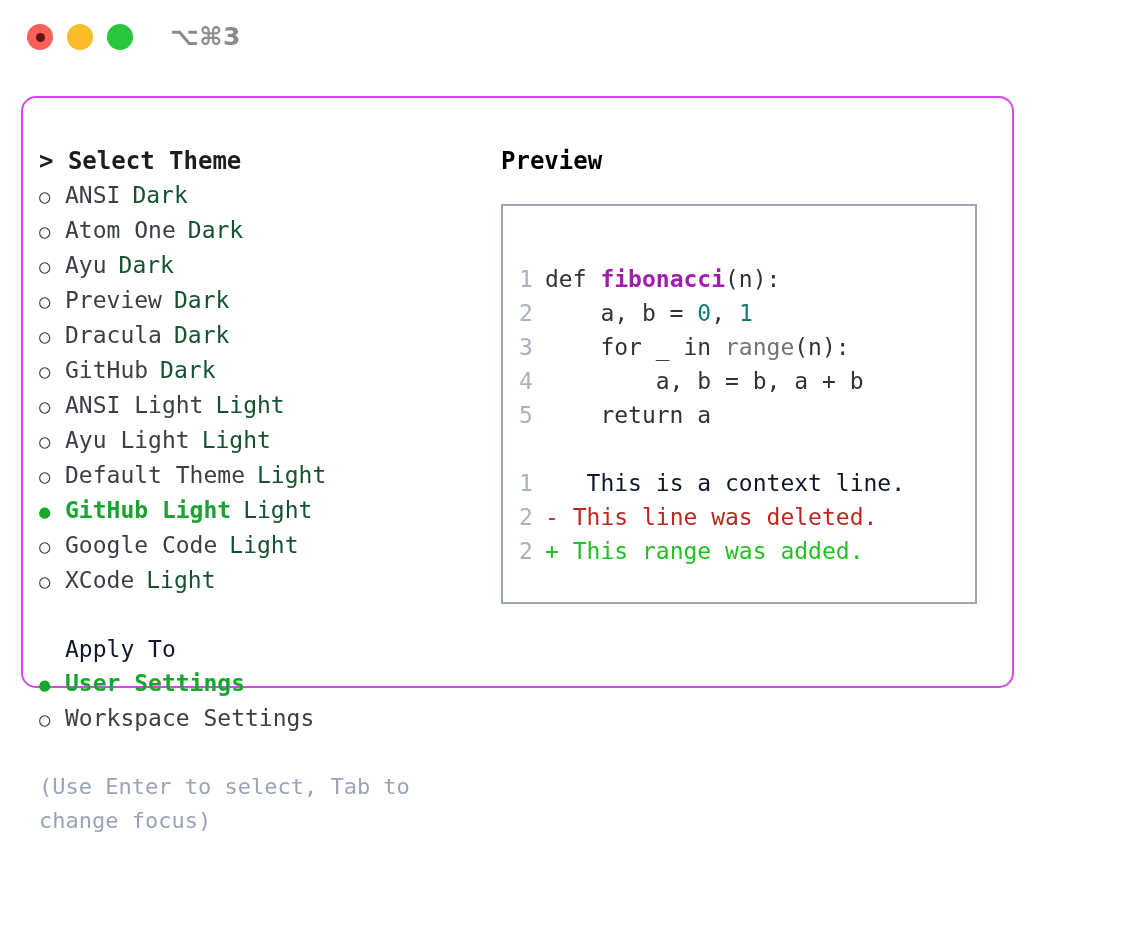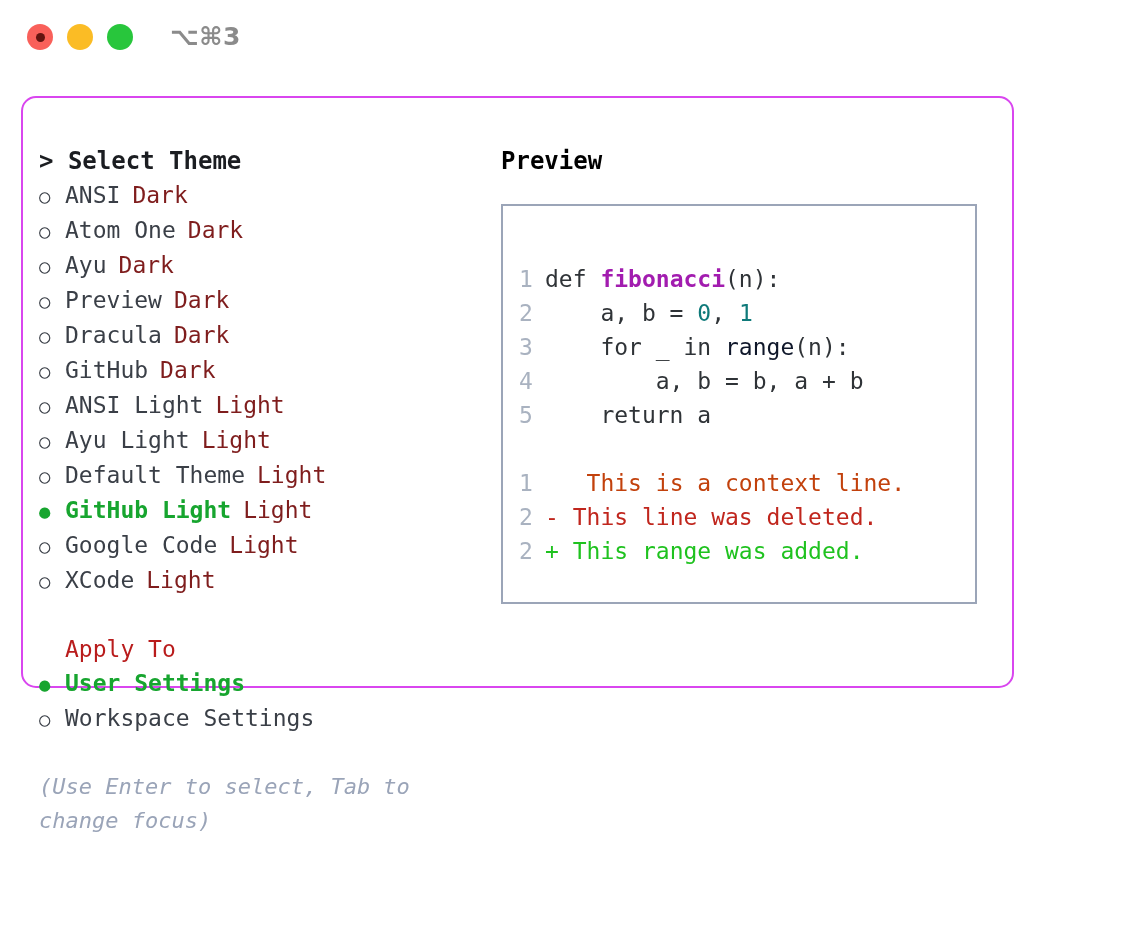--- a/index.html
+++ b/index.html
@@ -122,41 +122,40 @@
     font-size: 19px;
     line-height: 34px;
   }
   .opt-marker.sel { color: #17a52f; }
   .opt-label {
     color: #3a3f47;
     text-align: right;
   }
   .opt-row.selected .opt-label { color: #17a52f; font-weight: bold; }
   .opt-badge {
-    color: #7f1d1d;
+    color: #14532d;
     padding-left: 12px;
     text-align: right;
   }
 
   .subsection {
     font-size: 23px;
-    color: #b91c1c;
+    color: #0f172a;
     line-height: 34px;
     padding-left: 26px;
     white-space: pre;
   }
   .spacer-row { height: 34px; }
 
   .hint {
     margin-top: 34px;
     font-size: 22px;
     color: #9aa4b8;
     line-height: 34px;
     width: 400px;
-    font-style: italic;
   }
 
   
   .preview-title {
     font-size: 24px;
     font-weight: 700;
     color: #000000;
     line-height: 34px;
   }
   .preview-box {
@@ -178,24 +177,24 @@
   }
   .ln {
     flex: 0 0 26px;
     width: 26px;
     color: #a9b2c0;
     text-align: left;
   }
   .code-text { color: #2f3337; }
   .tok-fn   { color: #a21caf; font-weight: 700; }
   .tok-num  { color: #0f7a7a; }
-  .tok-call { color: #0f172a; }
+  .tok-call { color: #737373; }
   .blank-line { height: 34px; }
 
-  .diff-ctx { color: #c2410c; text-align: right; }
+  .diff-ctx { color: #0f172a; text-align: right; }
   .diff-del { color: #c0261d; }
   .diff-add { color: #1fc21f; }
 </style>
 </head>
 <body>
 
 <div class="window">
 
   <div class="titlebar">
     <div class="dots">

